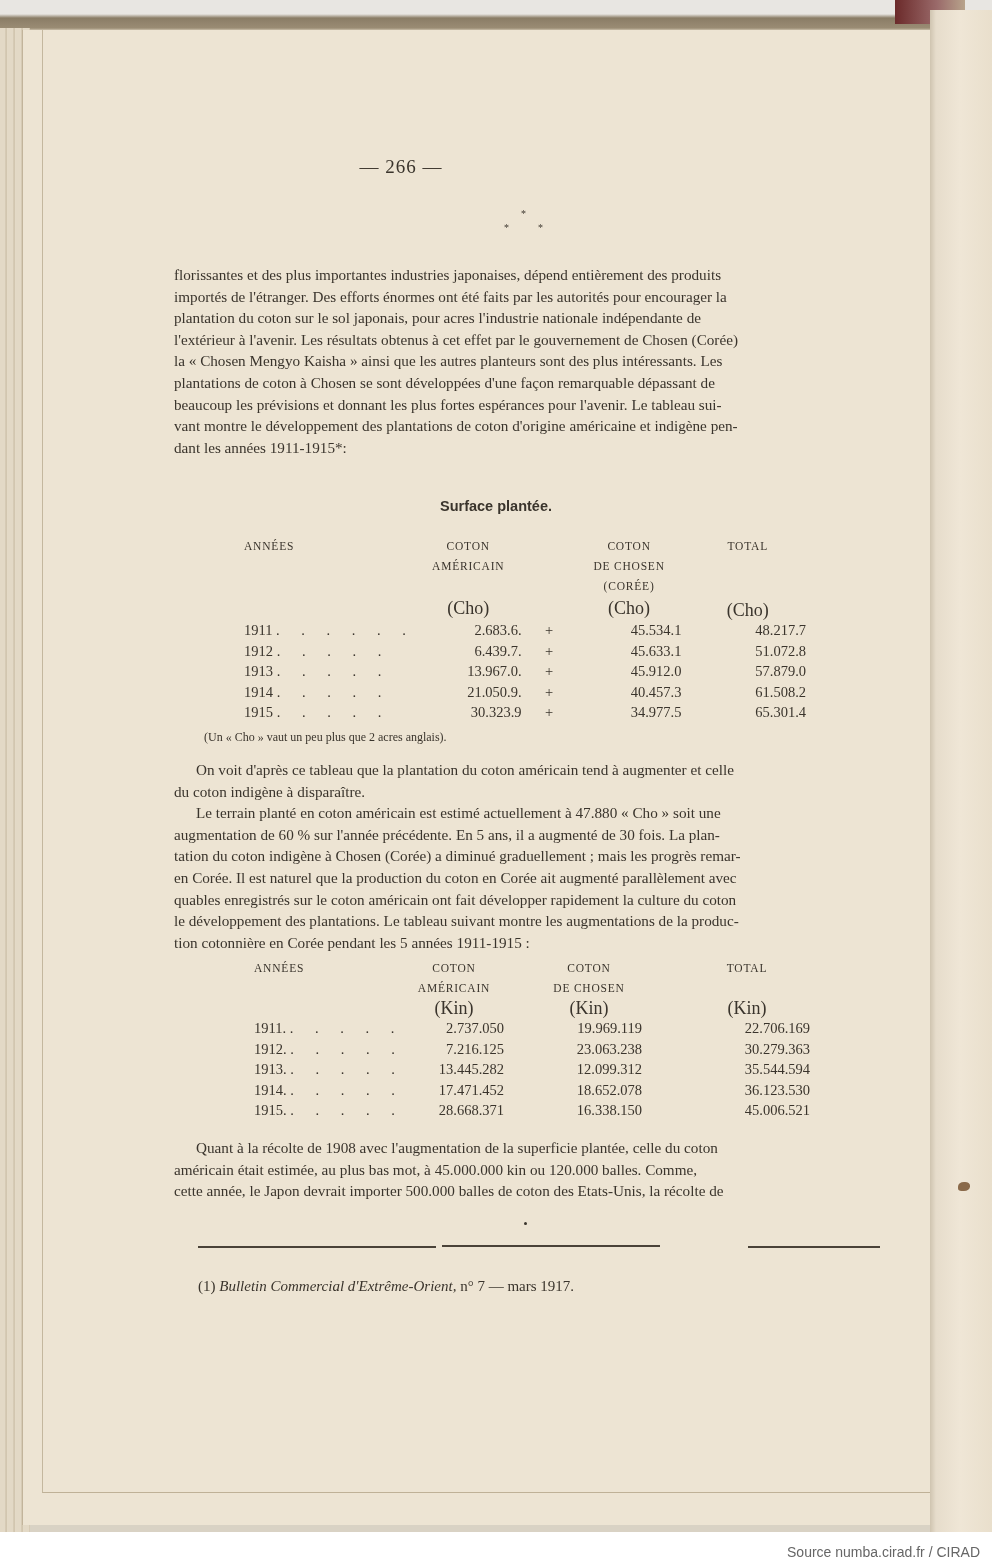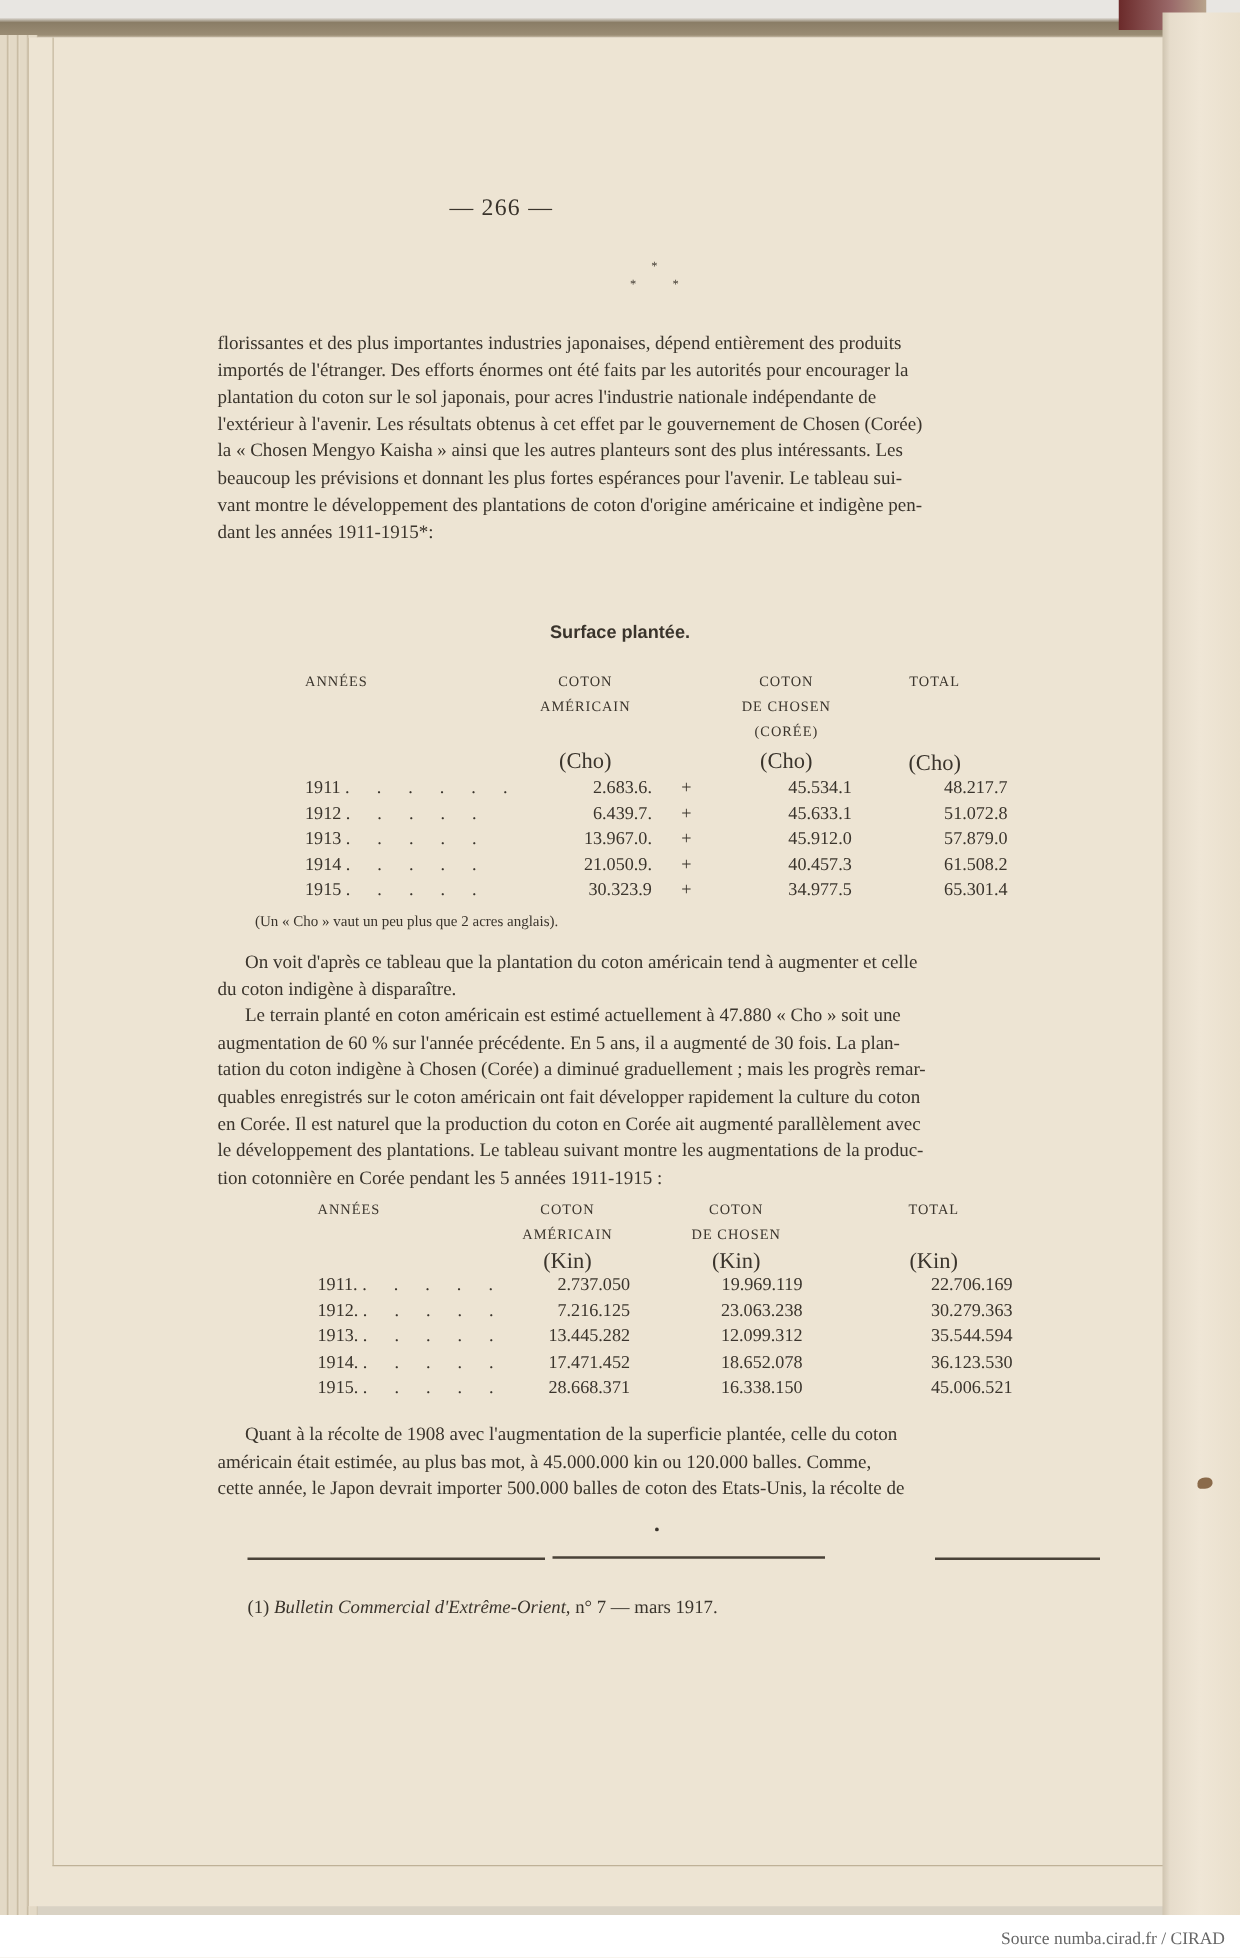--- a/index.html
+++ b/index.html
@@ -40,21 +40,21 @@
   }
   .right-spot {
     position: absolute; left: 958px; top: 1182px; width: 12px; height: 9px;
     background: #8a6a4a; border-radius: 50% 40% 50% 30%;
   }
   .bottom-strip {
     position: absolute; left: 0; top: 1532px; width: 992px; height: 34px; background: #ffffff;
   }
   .source {
     position: absolute; right: 12px; top: 1544px;
-    font-family: Liberation Serif, serif; font-size: 14px; color: #666;
+    font-family: Liberation Sans, sans-serif; font-size: 14px; color: #666;
   }
 
   .text-block { position: absolute; left: 174px; width: 706px; font-size: 15.2px; line-height: 21.6px; }
   .page-number { position: absolute; left: 0; width: 802px; top: 156px; text-align: center; font-size: 19px; letter-spacing: 1px; }
   .asterism { position: absolute; left: 500px; top: 208px; width: 50px; height: 30px; }
   .asterism span { position: absolute; font-size: 10px; }
   p { margin: 0; text-align: justify; text-align-last: auto; }
   .indent { text-indent: 22px; }
   .bold-title { font-family: "Liberation Sans", sans-serif; font-weight: bold; font-size: 15px; }
   .last-line { text-align-last: left; }
@@ -94,20 +94,21 @@
   <span style="left:4px;top:14px;">*</span>
   <span style="left:38px;top:14px;">*</span>
 </div>
 
 <div class="text-block" style="top:264px;">
   <p>florissantes et des plus importantes industries japonaises, dépend entièrement des produits</p>
   <p>importés de l'étranger. Des efforts énormes ont été faits par les autorités pour encourager la</p>
   <p>plantation du coton sur le sol japonais, pour acres l'industrie nationale indépendante de</p>
   <p>l'extérieur à l'avenir. Les résultats obtenus à cet effet par le gouvernement de Chosen (Corée)</p>
   <p>la « Chosen Mengyo Kaisha » ainsi que les autres planteurs sont des plus intéressants. Les</p>
+  <p>plantations de coton à Chosen se sont développées d'une façon remarquable dépassant de</p>
   <p>beaucoup les prévisions et donnant les plus fortes espérances pour l'avenir. Le tableau sui-</p>
   <p>vant montre le développement des plantations de coton d'origine américaine et indigène pen-</p>
   <p class="last-line">dant les années 1911-1915*:</p>
 </div>
 
 <div class="table-title" style="top:498px;">Surface plantée.</div>
 
 <table class="data" style="left:244px; top:536px; width:570px;">
   <colgroup>
       <col style="width:150px">
@@ -176,22 +177,22 @@
 </tbody>
   </table>
 <div class="note-line" style="left:204px; top:730px;">(Un « Cho » vaut un peu plus que 2 acres anglais).</div>
 
 <div class="text-block" style="top:759px;">
   <p class="indent">On voit d'après ce tableau que la plantation du coton américain tend à augmenter et celle</p>
   <p class="last-line">du coton indigène à disparaître.</p>
   <p class="indent">Le terrain planté en coton américain est estimé actuellement à 47.880 « Cho » soit une</p>
   <p>augmentation de 60 % sur l'année précédente. En 5 ans, il a augmenté de 30 fois. La plan-</p>
   <p>tation du coton indigène à Chosen (Corée) a diminué graduellement ; mais les progrès remar-</p>
+  <p>en Corée. Il est naturel que la production du coton en Corée ait augmenté parallèlement avec</p>
   <p>quables enregistrés sur le coton américain ont fait développer rapidement la culture du coton</p>
-  <p>en Corée. Il est naturel que la production du coton en Corée ait augmenté parallèlement avec</p>
   <p>le développement des plantations. Le tableau suivant montre les augmentations de la produc-</p>
   <p class="last-line">tion cotonnière en Corée pendant les 5 années 1911-1915 :</p>
 </div>
 
 <table class="data" style="left:254px; top:958px; width:566px;">
   <colgroup>
       <col style="width:150px">
       <col style="width:100px">
       <col style="width:170px">
       <col style="width:146px">

